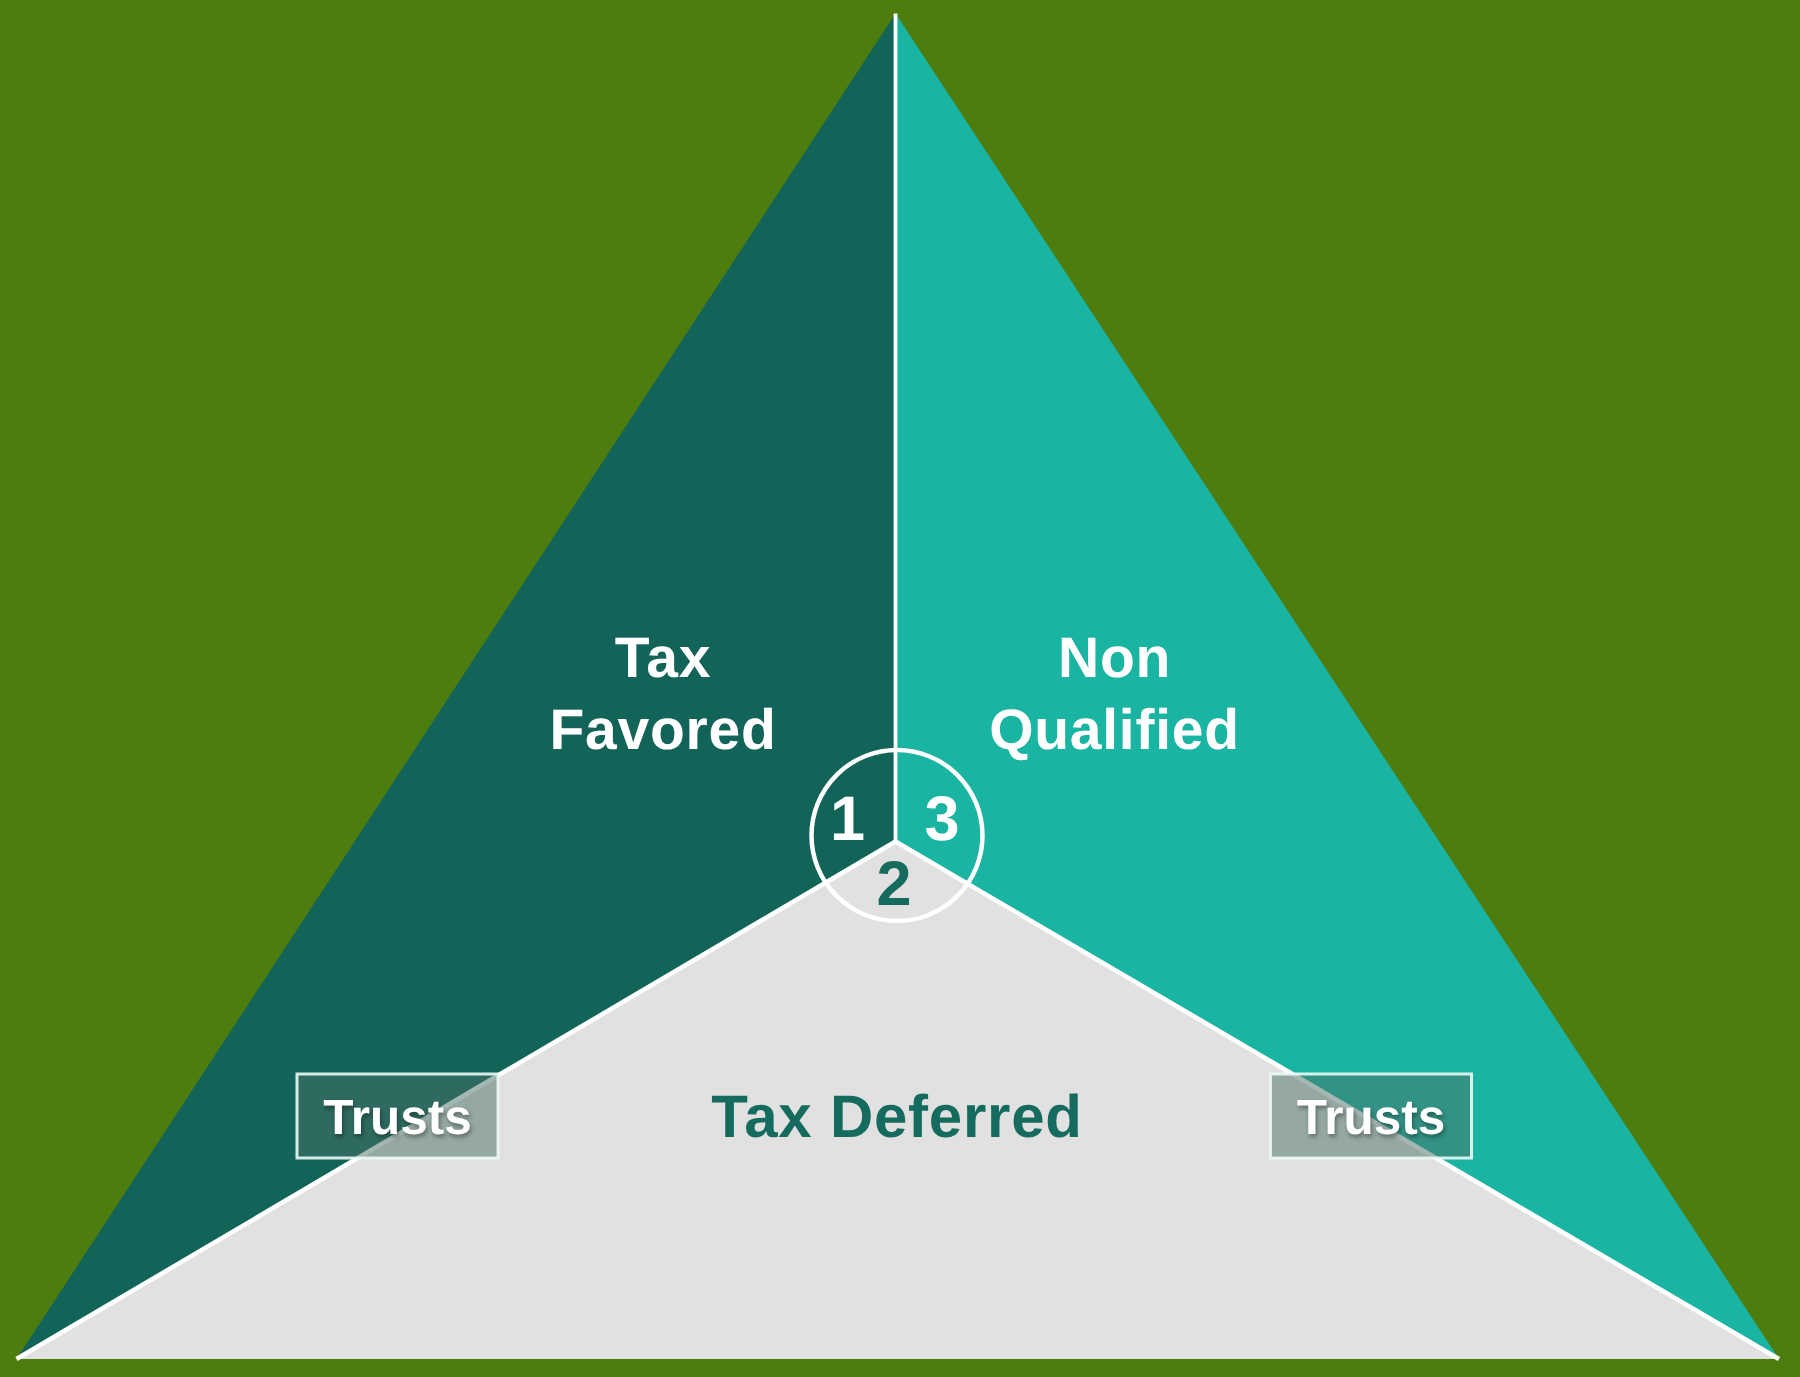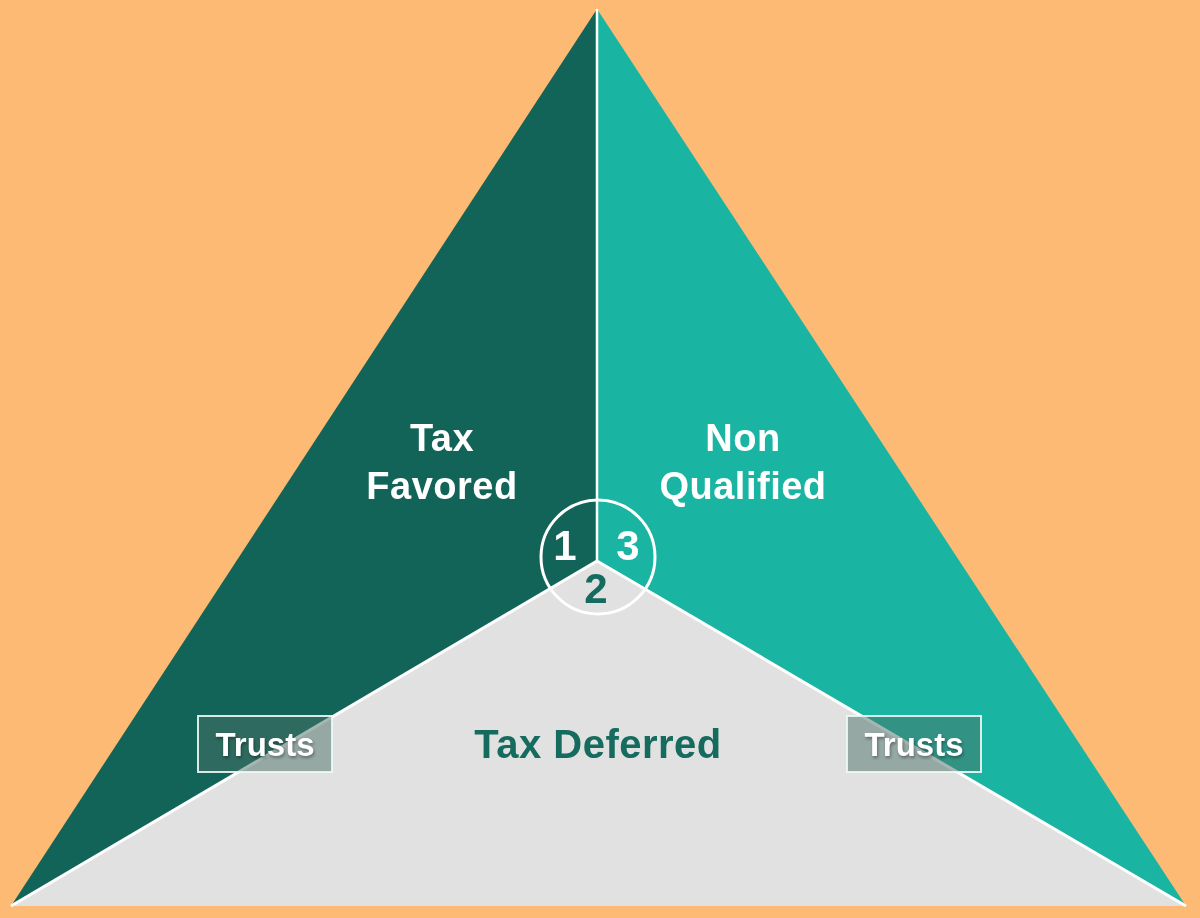--- a/index.html
+++ b/index.html
@@ -8,21 +8,21 @@
     background: #ffffff;
     width: 1200px;
     height: 918px;
     overflow: hidden;
     font-family: "Liberation Sans", sans-serif;
   }
   .canvas {
     position: relative;
     width: 1200px;
     height: 918px;
-    background: #fdba74;
+    background: #4d7c0f;
   }
   svg { display: block; }
   .region-label {
     font-family: "Liberation Sans", sans-serif;
     font-weight: 700;
     font-size: 38px;
     text-anchor: middle;
     letter-spacing: 0.5px;
   }
   .deferred-label {

